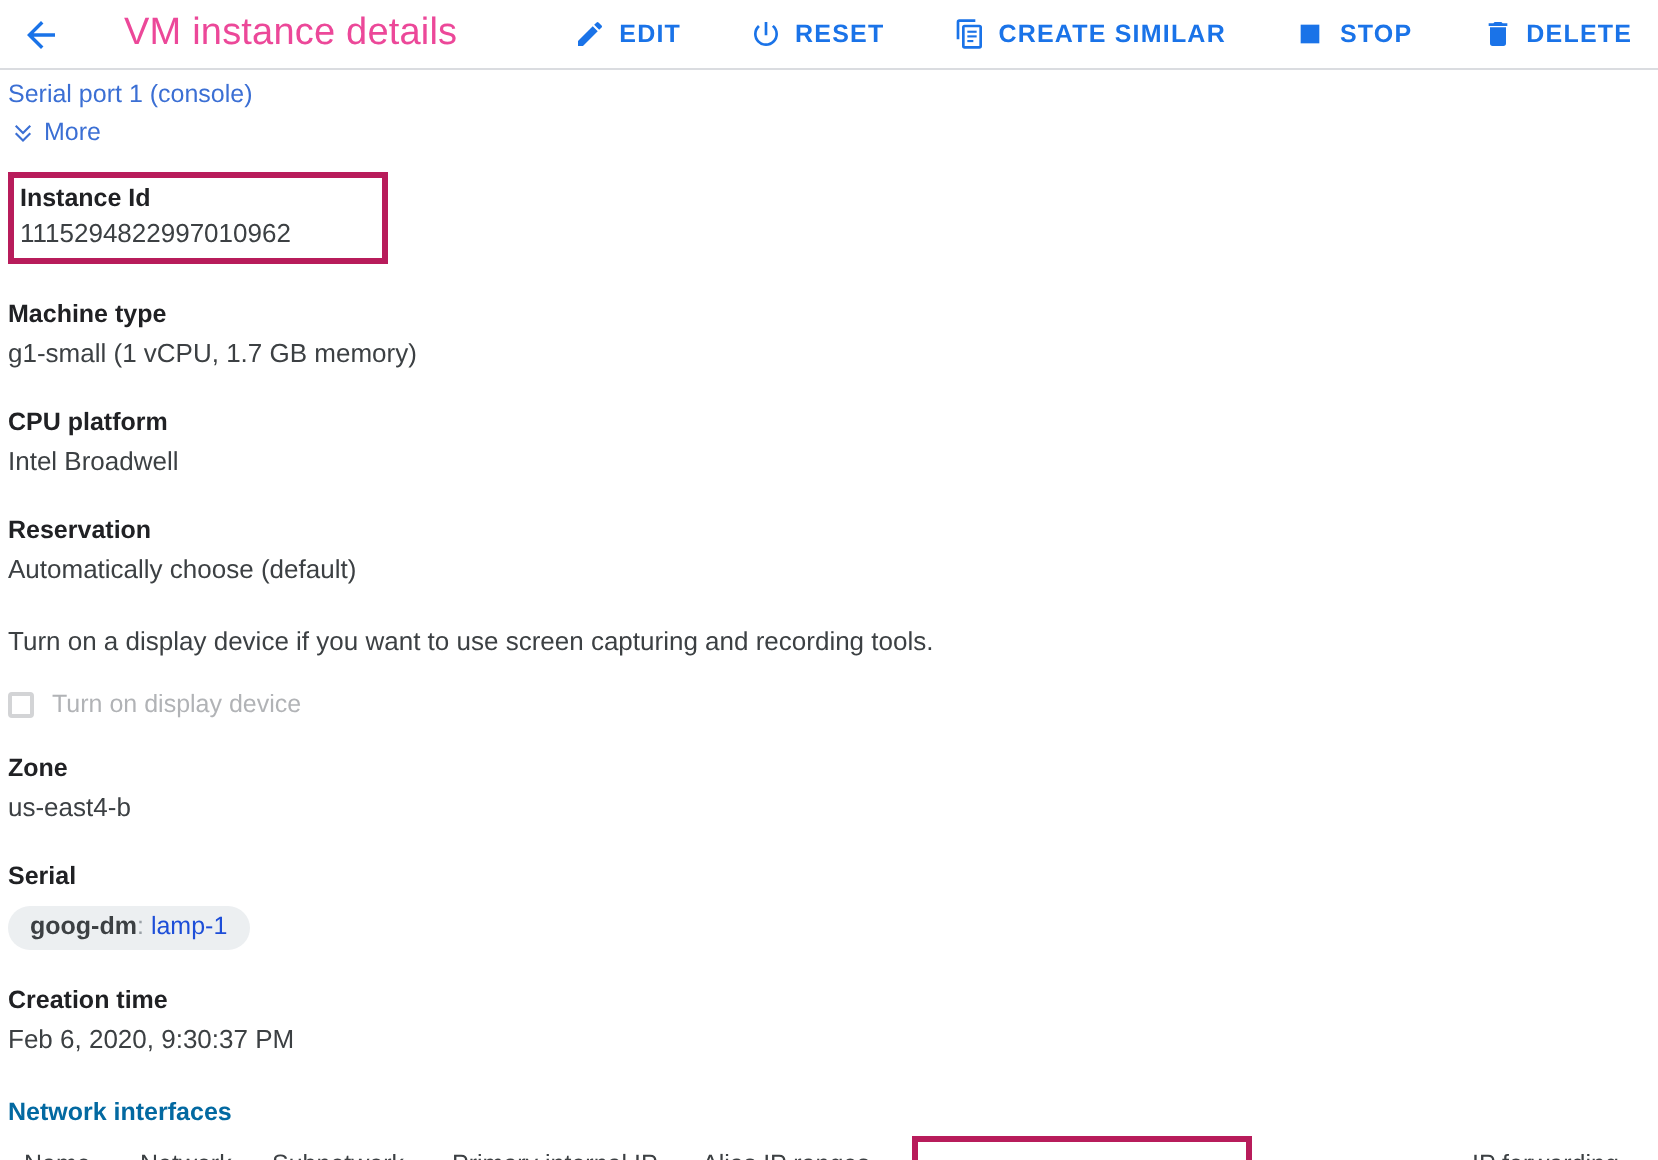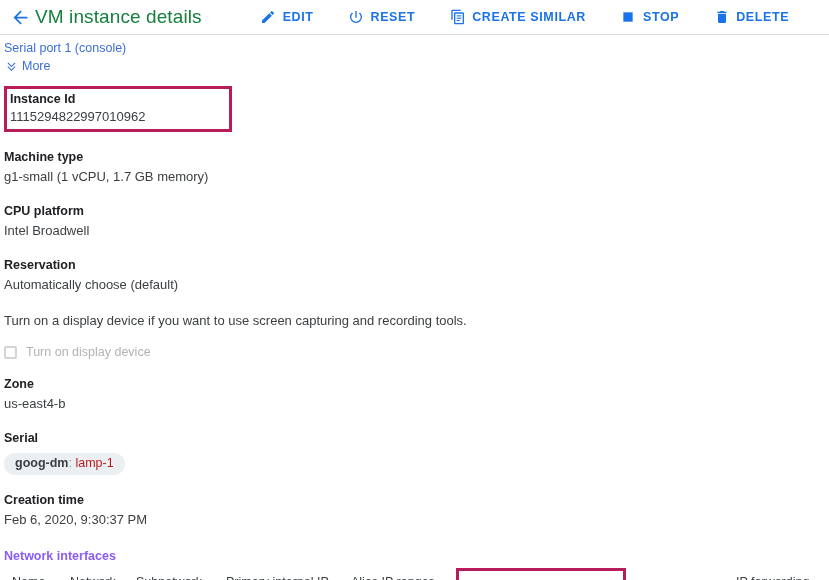--- a/index.html
+++ b/index.html
@@ -30,22 +30,22 @@
     height: 24px;
     display: flex;
     align-items: center;
     justify-content: center;
     cursor: pointer;
     flex: none;
   }
   .page-title {
     font-size: 19px;
     font-weight: 400;
-    color: #15803d;
-    margin-left: 3px;
+    color: #ec4899;
+    margin-left: 30px;
     white-space: nowrap;
     letter-spacing: 0.1px;
   }
   .toolbar {
     display: flex;
     align-items: center;
     margin-left: 58px;
   }
   .tool-btn {
     display: flex;
@@ -125,21 +125,21 @@
     margin-top: 1px;
   }
 
   
   .highlight-box {
     border: 3px solid #b81c5b;
     display: inline-block;
     padding: 2px 5px 3px 3px;
     margin-top: 13px;
     box-sizing: border-box;
-    width: 228px;
+    width: 190px;
   }
   .highlight-box .field-label { line-height: 16px; }
   .highlight-box .field-value { line-height: 18px; }
 
   
   .checkbox-row {
     display: flex;
     align-items: center;
     margin-top: 15px;
   }
@@ -163,27 +163,27 @@
     display: inline-block;
     background: #eceff1;
     border-radius: 11px;
     padding: 4px 11px 5px 11px;
     margin-top: 6px;
     font-size: 12.5px;
     line-height: 13px;
   }
   .chip-key { color: #3c4043; font-weight: bold; }
   .chip-sep { color: #9aa0a6; }
-  .chip-val { color: #b91c1c; }
+  .chip-val { color: #1d4ed8; }
 
   
   .ni-title {
     font-size: 12.5px;
     font-weight: bold;
-    color: #8b5cf6;
+    color: #0369a1;
     margin-top: 20px;
   }
   .ni-table {
     width: 825px;
     border-collapse: collapse;
     margin-top: 5px;
     table-layout: fixed;
   }
   .ni-table th {
     text-align: left;

